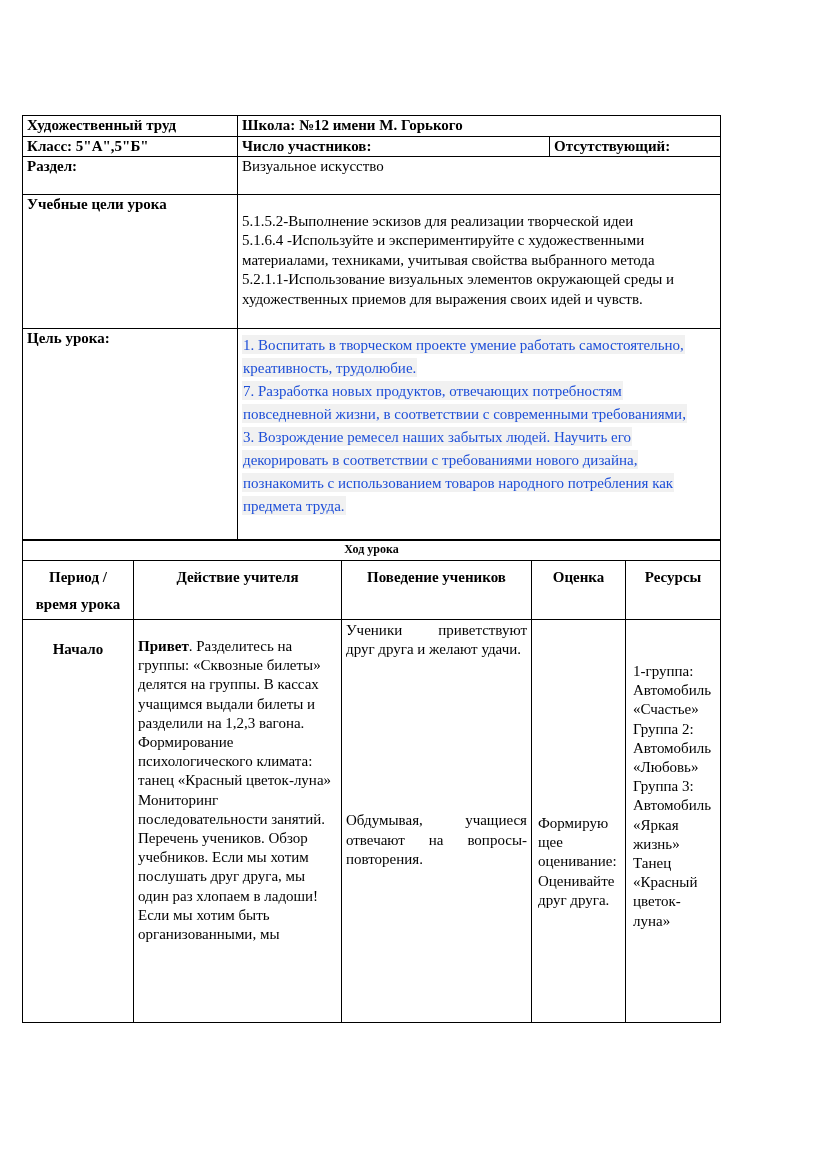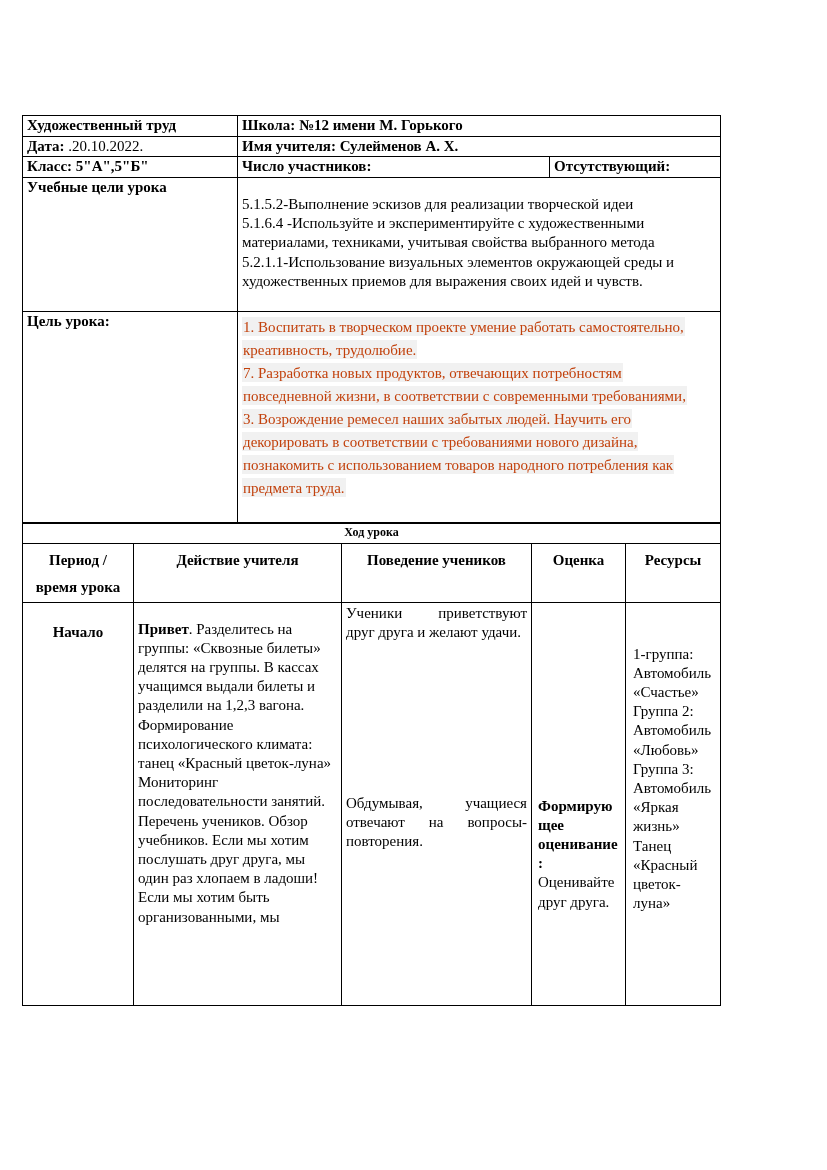--- a/index.html
+++ b/index.html
@@ -36,21 +36,21 @@
   .row-section td { height: 38px; }
   .row-topic td { height: 54px; }
   .row-obj td { height: 134px; }
   .row-goal td { height: 174px; }
   .obj-cell { padding-top: 17px; padding-right: 14px; }
   .obj-cell p { line-height: 19.4px; }
   .goal-cell { padding-top: 4px; padding-right: 10px; }
   .goal-cell .clip { height: 205px; overflow: hidden; }
   .goal-cell p { line-height: 23px; }
   .goal-cell p span {
-    color: #c2410c;
+    color: #1d4ed8;
     background: #f1f1f1;
     padding: 1.5px 1px;
     -webkit-box-decoration-break: clone;
     box-decoration-break: clone;
   }
 
   
   .lesson .title-row td {
     height: 20px;
     text-align: center;
@@ -66,21 +66,21 @@
     line-height: 27px;
     padding-top: 3px;
   }
   .lesson .body-row td { height: 389px; line-height: 19.2px; }
   .lesson .body-row .clip { height: 381px; overflow: hidden; }
   .period-cell { text-align: center; font-weight: bold; padding-top: 20px; }
   .teacher-cell p { margin-top: 16px; }
   .students-cell { text-align: justify; }
   .students-cell .p2 { margin-top: 152px; }
   .assess-cell { overflow-wrap: break-word; word-break: break-word; padding-left: 6px; padding-right: 6px; }
-  .assess-cell .p1 { margin-top: 193px; font-weight: bold; }
+  .assess-cell .p1 { margin-top: 193px; font-weight: normal; }
   .assess-cell .p2 { text-align: justify; }
   .res-cell { overflow-wrap: break-word; word-break: break-word; padding-left: 7px; padding-right: 7px; }
   .res-cell p { margin-top: 41px; }
 </style>
 </head>
 <body>
 
 <div class="doc">
 
   <table class="info">
@@ -88,27 +88,27 @@
         <col style="width:215px">
         <col style="width:312px">
         <col style="width:171px">
       </colgroup>
     <tbody>
         <tr class="row-small">
       <td class="b">Художественный труд</td>
       <td class="b" colspan="2">Школа: №12 имени М. Горького</td>
     </tr>
     <tr class="row-small">
-      <td><span class="b">Дата:</span><span> .20.10.2022.</span></td>
-      <td class="b" colspan="2">Имя учителя: Сулейменов А. Х.</td>
-    </tr>
-    <tr class="row-small">
       <td class="b">Класс: 5"А",5"Б"</td>
       <td class="b">Число участников:</td>
       <td class="b">Отсутствующий:</td>
+    </tr>
+    <tr class="row-section">
+      <td class="b">Раздел:</td>
+      <td colspan="2">Визуальное искусство</td>
     </tr>
     <tr class="row-obj">
       <td class="b">Учебные цели урока</td>
       <td colspan="2" class="obj-cell">
         <p>5.1.5.2-Выполнение эскизов для реализации творческой идеи</p>
         <p>5.1.6.4 -Используйте и экспериментируйте с художественными материалами, техниками, учитывая свойства выбранного метода</p>
         <p>5.2.1.1-Использование визуальных элементов окружающей среды и художественных приемов для выражения своих идей и чувств.</p>
       </td>
     </tr>
     <tr class="row-goal">

